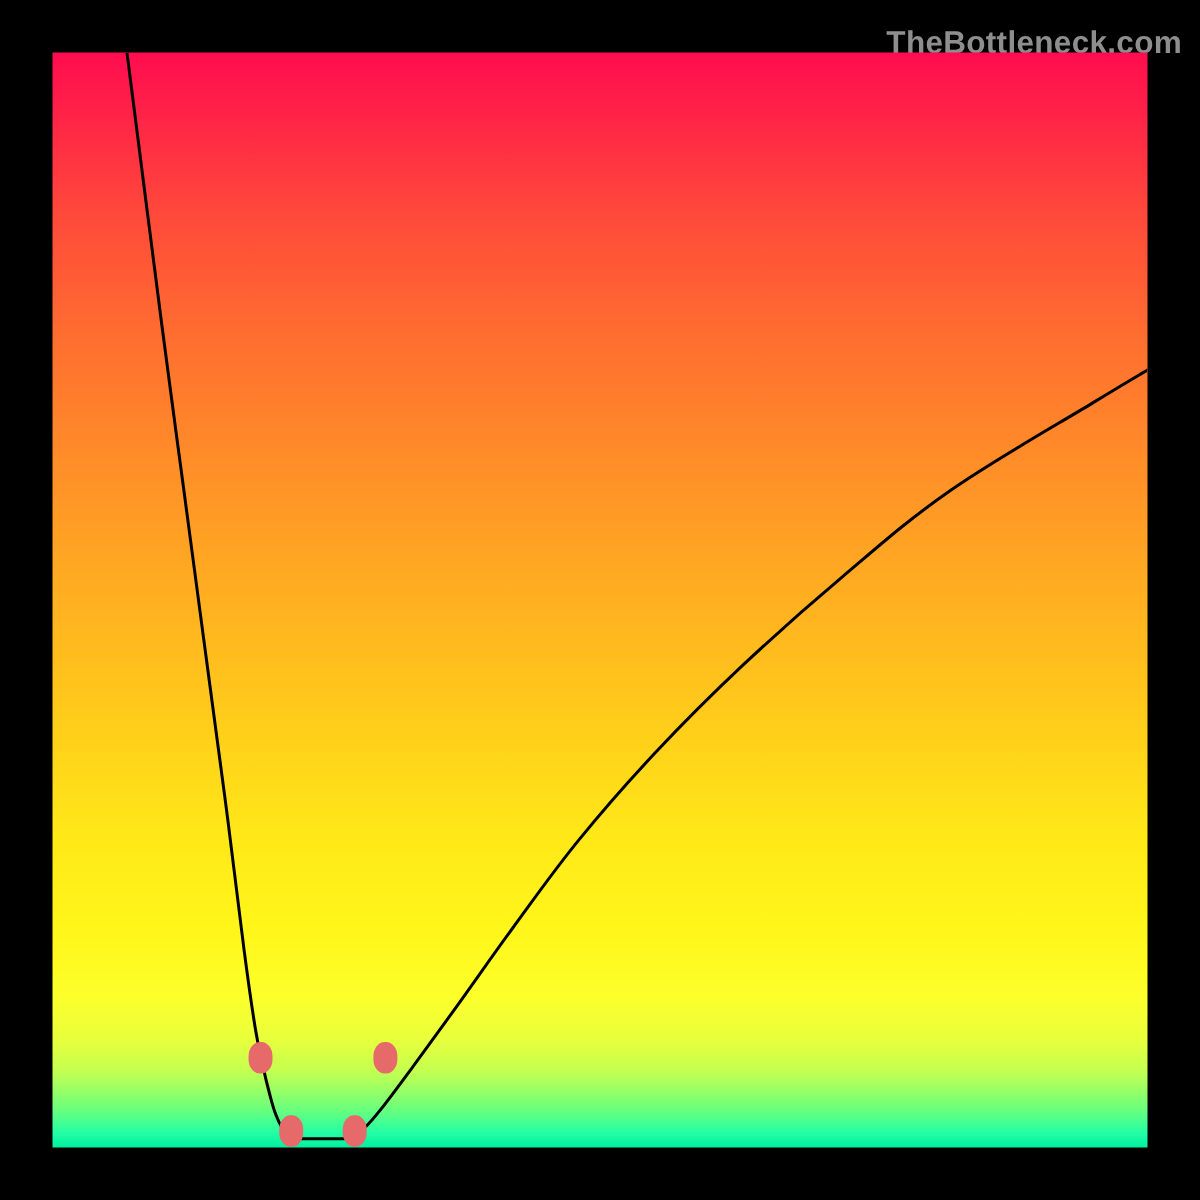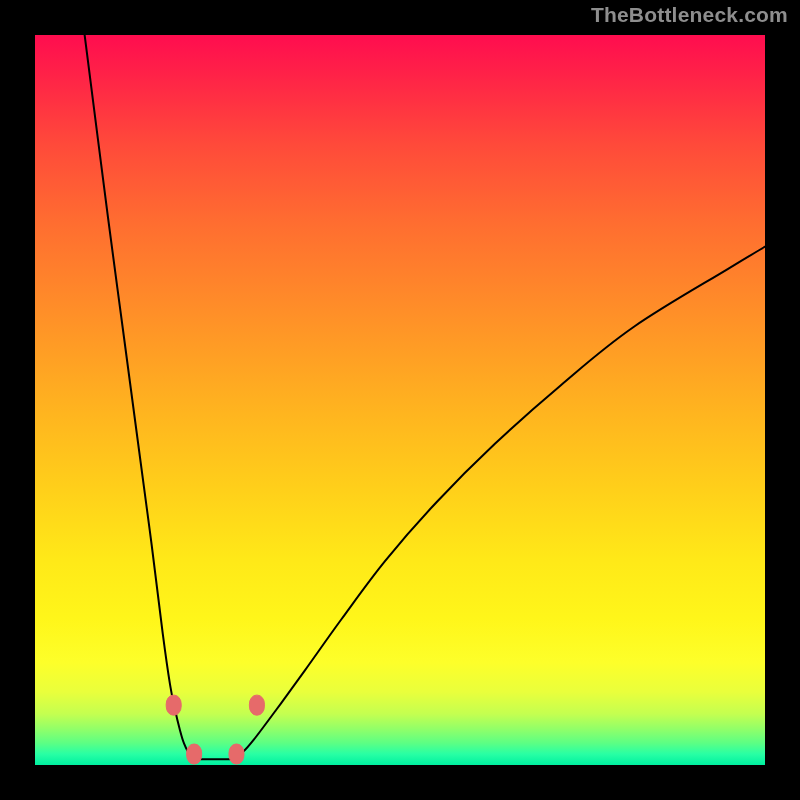--- a/index.html
+++ b/index.html
@@ -46,21 +46,21 @@
   .curve-svg {
     position: absolute;
     left: 0;
     top: 0;
     width: 730px;
     height: 730px;
     display: block;
   }
   .watermark {
     position: absolute;
-    top: 3px;
+    top: 17px;
     right: 12px;
     color: #8e8e8e;
     font-size: 21px;
     font-weight: 600;
     letter-spacing: 0.2px;
     user-select: none;
   }
 </style>
 </head>
 <body>

